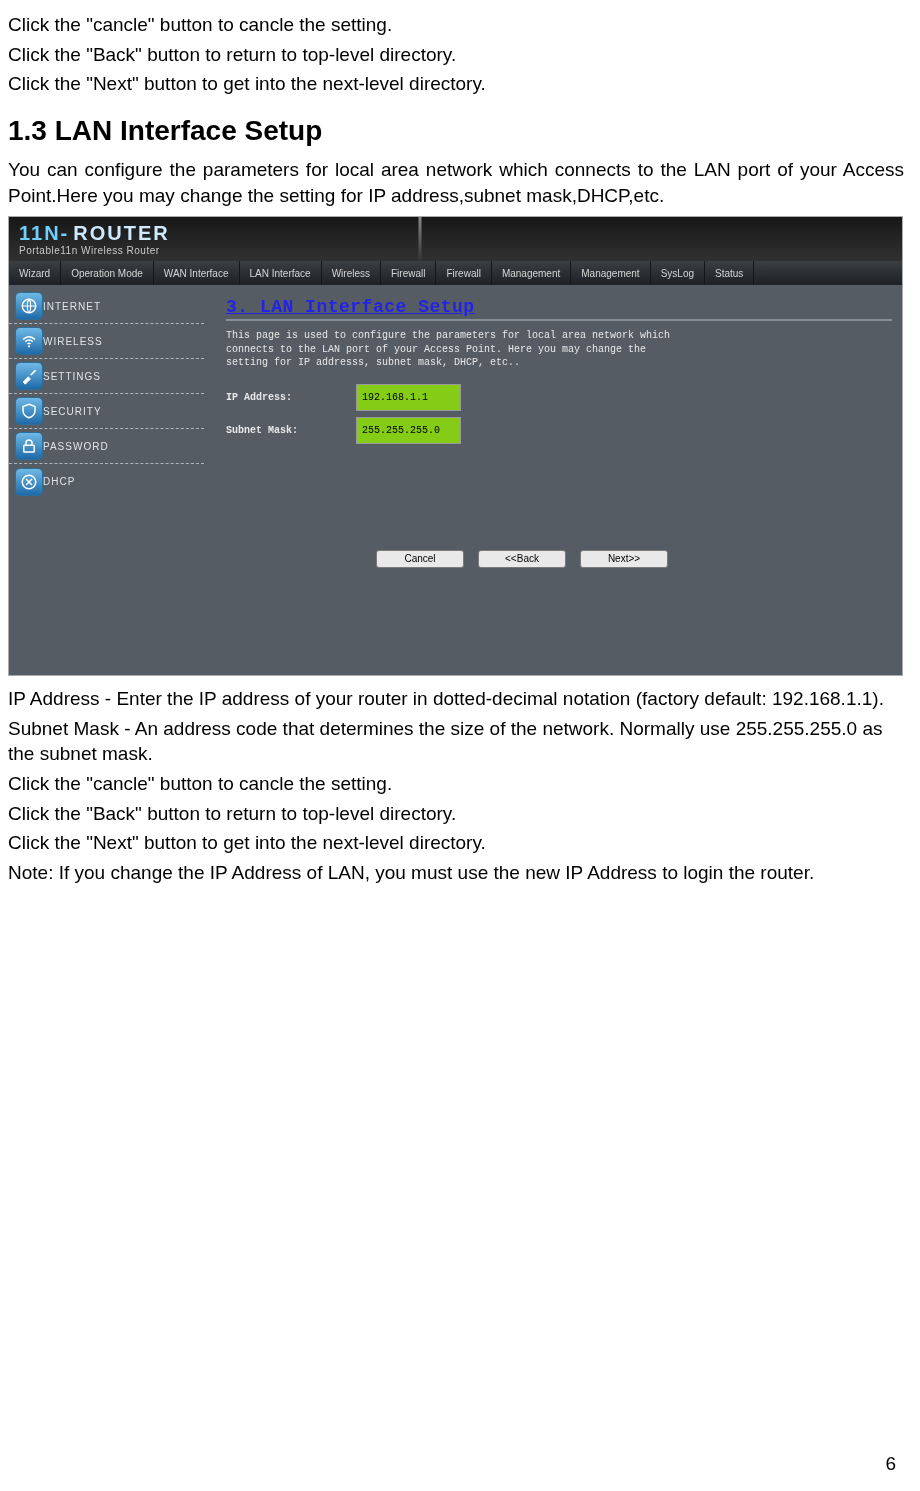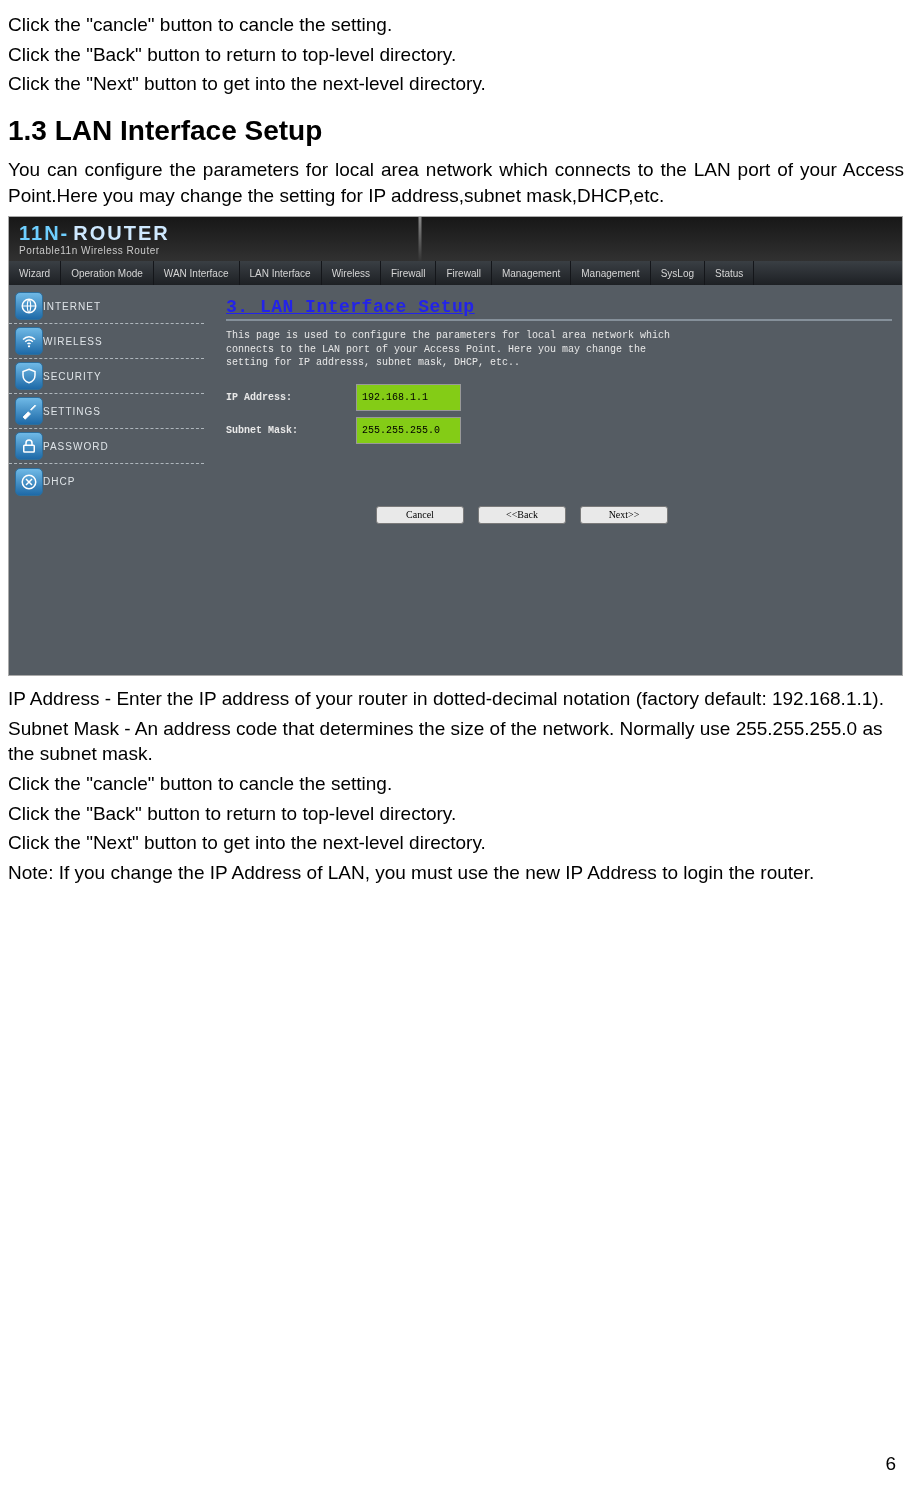--- a/index.html
+++ b/index.html
@@ -171,24 +171,25 @@
     padding-left: 150px;
     display: flex;
     gap: 14px;
   }
   .panel .button-row button {
     width: 88px;
     height: 18px;
     background: #e9e9e9;
     border: 1px solid #7a7a7a;
     border-radius: 3px;
-    font-family: Liberation Serif, serif;
+    font-family: Liberation Sans, sans-serif;
     font-size: 10px;
     color: #000;
     cursor: pointer;
+    margin-top: 44px;
   }
   .page-number {
     position: absolute;
     bottom: 16px;
     right: 24px;
     font-size: 19px;
     color: #000;
   }
 </style>
 </head>
@@ -245,32 +246,32 @@
               <svg viewBox="0 0 24 24">
                 <path d="M4 10c5-5 11-5 16 0M7 13c3-3 7-3 10 0M10 16c1.3-1.3 2.7-1.3 4 0" fill="none" stroke="#fff" stroke-width="2"></path>
                 <circle cx="12" cy="19" r="1.5"></circle>
               </svg>
             </div>
         <span class="label">WIRELESS</span>
       </div>
       <div class="side-item">
         <div class="side-icon">
               <svg viewBox="0 0 24 24">
+                <path d="M4 20l7-7 3 3-7 7zM14 10l6-6 1 1-6 6z" stroke="#fff" stroke-width="1" fill="#fff"></path>
+              </svg>
+            </div>
+        <span class="label">SETTINGS</span>
+      </div>
+      <div class="side-item">
+        <div class="side-icon">
+              <svg viewBox="0 0 24 24">
                 <path d="M12 3l8 3v5c0 5-3.5 8.5-8 10-4.5-1.5-8-5-8-10V6z" fill="none" stroke="#fff" stroke-width="2"></path>
               </svg>
             </div>
         <span class="label">SECURITY</span>
-      </div>
-      <div class="side-item">
-        <div class="side-icon">
-              <svg viewBox="0 0 24 24">
-                <path d="M4 20l7-7 3 3-7 7zM14 10l6-6 1 1-6 6z" stroke="#fff" stroke-width="1" fill="#fff"></path>
-              </svg>
-            </div>
-        <span class="label">SETTINGS</span>
       </div>
       <div class="side-item">
         <div class="side-icon">
               <svg viewBox="0 0 24 24">
                 <rect x="5" y="11" width="14" height="9" rx="1" fill="none" stroke="#fff" stroke-width="2"></rect>
                 <path d="M8 11V8a4 4 0 018 0v3" fill="none" stroke="#fff" stroke-width="2"></path>
               </svg>
             </div>
         <span class="label">PASSWORD</span>
       </div>

